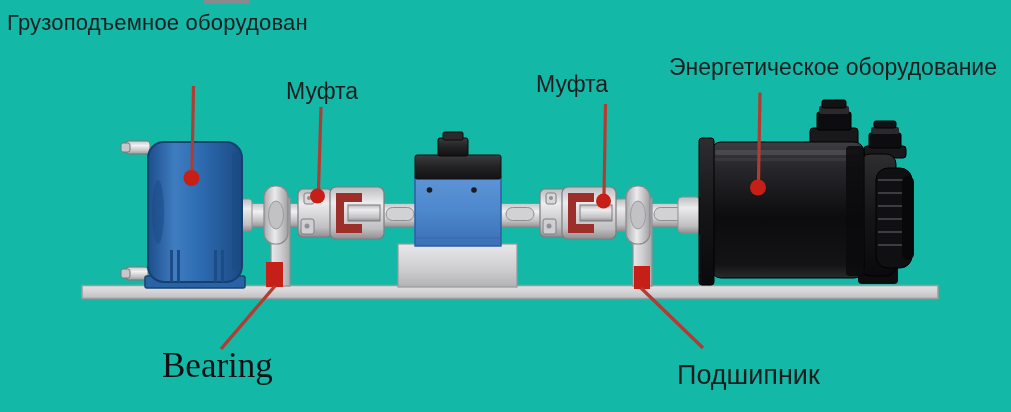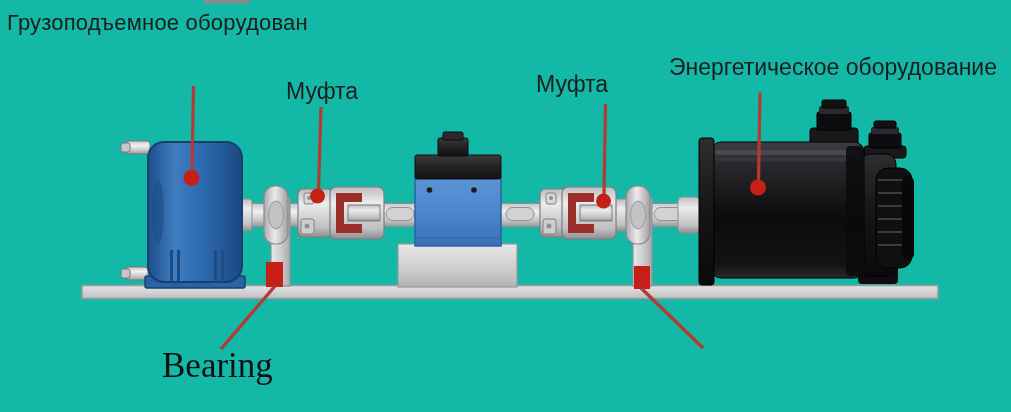--- a/index.html
+++ b/index.html
@@ -209,13 +209,14 @@
       <rect x="634" y="266" width="16" height="23" style="fill:var(--annotation-marker-red,#c51f18)"></rect>
       <line x1="641" y1="288" x2="703" y2="348" style="stroke:var(--annotation-line-red,#b23c33)" stroke-width="3.4"></line>
     </g>
   </svg>
 
   <div class="lbl lbl-title">Грузоподъемное оборудован</div>
   <div class="lbl lbl-mufta1">Муфта</div>
   <div class="lbl lbl-mufta2">Муфта</div>
   <div class="lbl lbl-energy">Энергетическое оборудование</div>
   <div class="lbl lbl-bearing-en">Bearing</div>
+  <div class="lbl lbl-bearing-ru">Подшипник</div>
 </div>
 
 </body></html>

